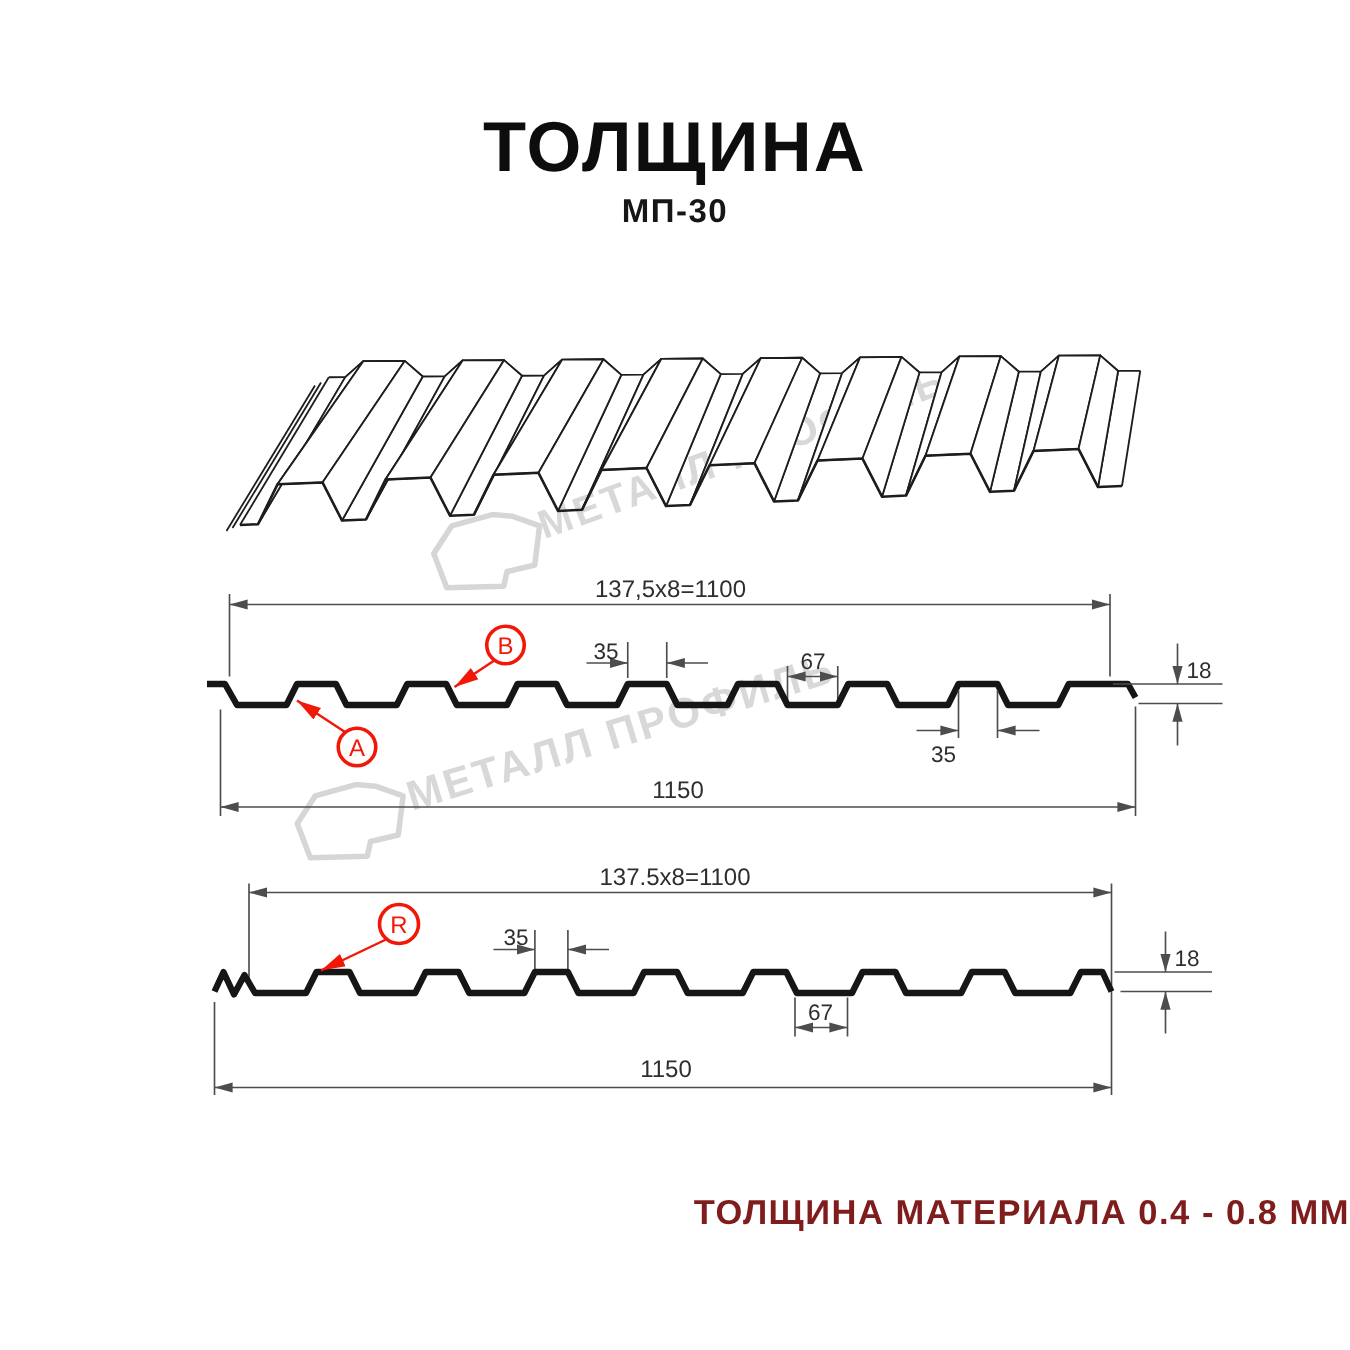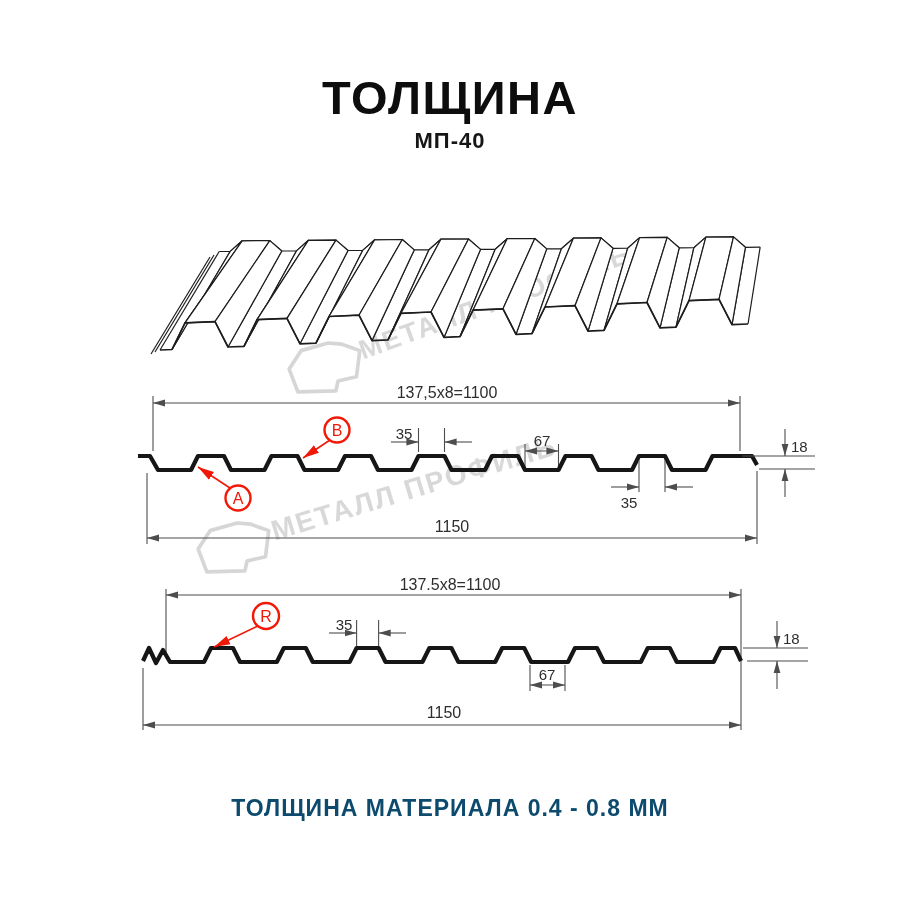--- a/index.html
+++ b/index.html
@@ -3,40 +3,40 @@
 <meta charset="utf-8">
 <style>
   html,body{margin:0;padding:0;background:#ffffff;}
   body{width:900px;height:900px;position:relative;overflow:hidden;
        font-family:"Liberation Sans",sans-serif;}
   .abs{position:absolute;}
   #title{top:74px;left:0;width:900px;text-align:center;font-size:47px;font-weight:700;
          letter-spacing:1.5px;color:#0d0d0d;line-height:1;}
   #subtitle{top:130px;left:0;width:900px;text-align:center;font-size:22px;font-weight:700;
             letter-spacing:1px;color:#161616;line-height:1;}
-  #footer{top:797px;left:0;width:900px;text-align:center;font-size:23px;font-weight:700;
-          letter-spacing:1px;color:#0c4a6e;line-height:1;}
+  #footer{top:797px;left:0;width:900px;text-align:right;font-size:23px;font-weight:700;
+          letter-spacing:1px;color:#7f1d1d;line-height:1;}
   .wm-text{white-space:nowrap;font-weight:700;color:#d8d8d8;transform-origin:0 50%;line-height:1;}
   #wm1-text{left:360px;top:338px;font-size:27px;letter-spacing:2px;transform:rotate(-20deg);}
   #wm2-text{left:272px;top:518px;font-size:28px;letter-spacing:2px;transform:rotate(-17deg);}
   svg{position:absolute;left:0;top:0;}
   text.dim{font-family:"Liberation Sans",sans-serif;fill:#2e2e2e;}
   text.big{font-size:16px;}
   text.small{font-size:15px;}
   text.red{fill:#f21808;font-size:16px;}
   .thin{stroke:#4d4d4d;stroke-width:1.1;fill:none;}
   .bold{stroke:#161616;stroke-width:4.2;fill:none;stroke-linejoin:round;}
   .lead{stroke:#f21808;stroke-width:1.6;fill:none;}
   .lblc{stroke:#f21808;stroke-width:2.4;fill:none;}
 </style>
 </head>
 <body>
 
 <div id="title" class="abs">ТОЛЩИНА</div>
-<div id="subtitle" class="abs">МП-40</div>
+<div id="subtitle" class="abs">МП-30</div>
 
 <svg class="abs" width="76" height="54" style="left:287px;top:341px" viewBox="0 0 70 48">
   <path d="M2,25 L13,8 L38,1 L50,2 L67,8 L64,32 L47,36 L45,45 L10,46 Z" fill="none" stroke="#d6d6d6" stroke-width="3.4" stroke-linejoin="round"></path>
 </svg>
 <div id="wm1-text" class="abs wm-text">МЕТАЛЛ ПРОФИЛЬ</div>
 
 <svg class="abs" width="76" height="54" style="left:196px;top:521px" viewBox="0 0 70 48">
   <path d="M2,25 L13,8 L38,1 L50,2 L67,8 L64,32 L47,36 L45,45 L10,46 Z" fill="none" stroke="#d6d6d6" stroke-width="3.4" stroke-linejoin="round"></path>
 </svg>
 <div id="wm2-text" class="abs wm-text">МЕТАЛЛ ПРОФИЛЬ</div>

